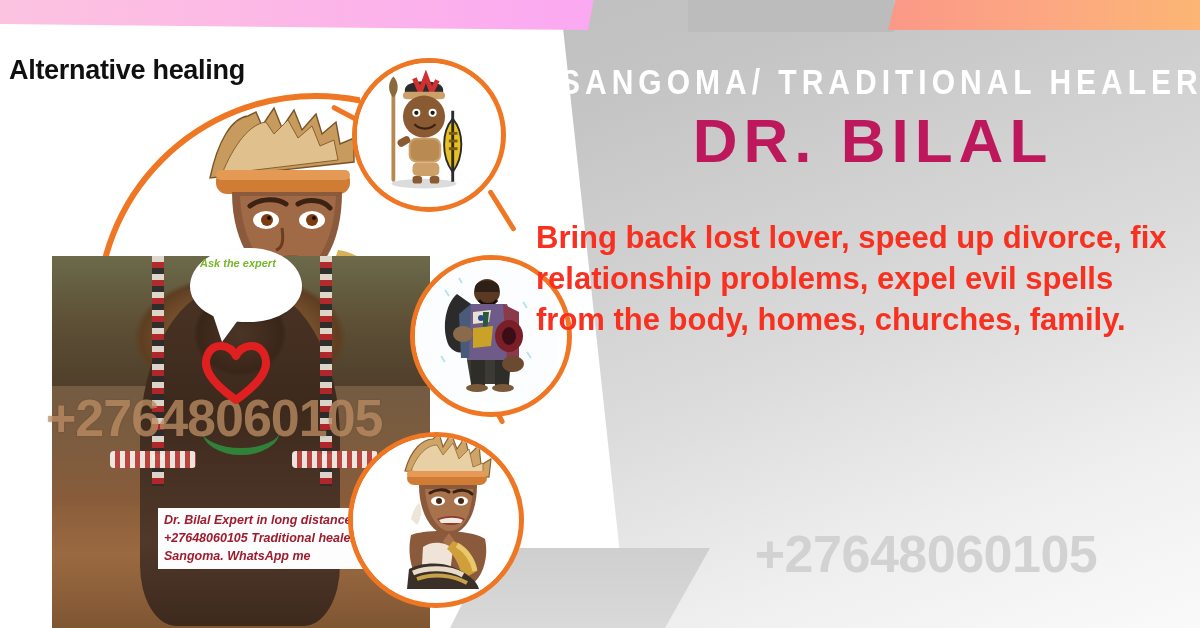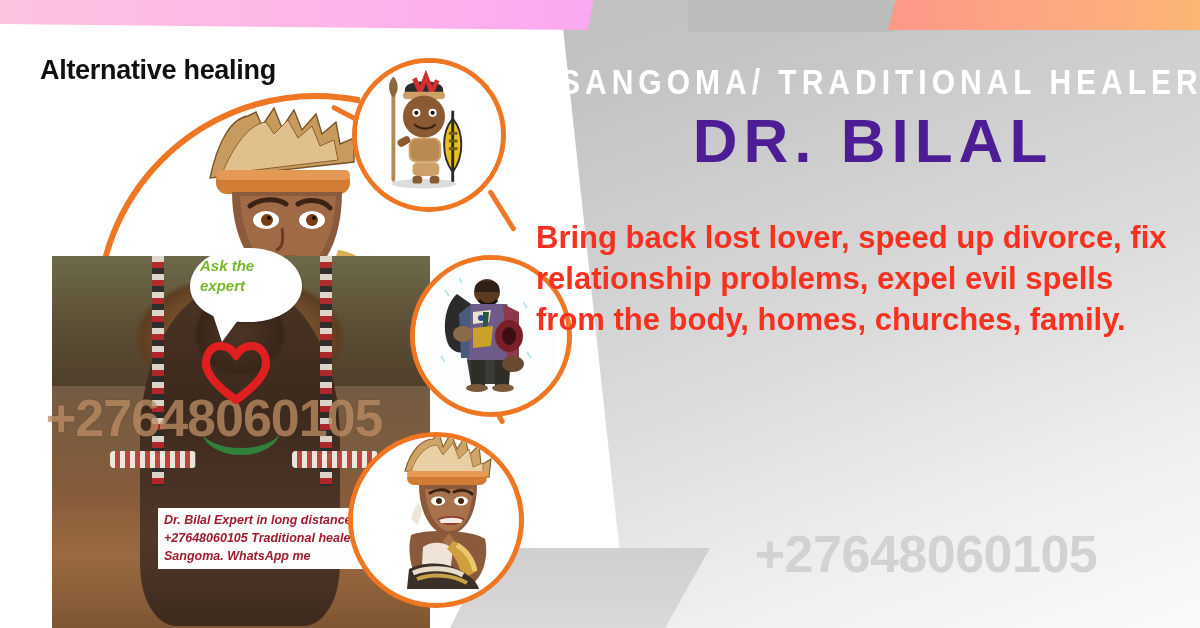--- a/index.html
+++ b/index.html
@@ -32,21 +32,21 @@
     background:linear-gradient(90deg,#fb9887 0%,#fca683 45%,#fcb673 100%);
     clip-path:polygon(8px 0px, 320px 0px, 320px 32px, 0px 32px);
   }
   .bar-gray-top{
     position:absolute;left:688px;top:-2px;width:206px;height:34px;
     background:#bcbcbc;
   }
 
   
   .alt-heading{
-    position:absolute;left:40px;top:55px;
+    position:absolute;left:9px;top:55px;
     font-size:27px;font-weight:bold;color:#101010;
     letter-spacing:-.3px;white-space:nowrap;
   }
 
   .big-arc{
     position:absolute;left:95px;top:93px;width:430px;height:430px;
     border:6px solid #ef7622;border-radius:50%;
     background:transparent;
     clip-path:polygon(0% 0%, 60% 0%, 60% 30%, 30% 100%, 0% 100%);
   }
@@ -124,21 +124,21 @@
     background:#ffffff;border-radius:46% 46% 46% 46%/52% 52% 48% 48%;
     box-shadow:0 1px 2px rgba(0,0,0,.15);
   }
   .bubble-tail{
     position:absolute;left:212px;top:312px;width:0;height:0;
     border-left:10px solid transparent;border-right:22px solid transparent;
     border-top:30px solid #ffffff;
   }
   .bubble-text{
     position:absolute;left:200px;top:256px;width:96px;
-    font-size:15px;font-weight:bold;font-style:italic;color:#76b82a;
+    font-size:11px;font-weight:bold;font-style:italic;color:#76b82a;
     line-height:1.35;text-align:left;
   }
 
   .caption{
     position:absolute;left:158px;top:508px;width:246px;
     background:#fdfdfd;padding:4px 6px;
     font-size:12.5px;font-weight:bold;font-style:italic;
     color:#9e1c2e;line-height:1.42;
     overflow:hidden;white-space:normal;
   }
@@ -162,21 +162,21 @@
   .kicker{
     position:absolute;left:560px;top:62px;width:626px;
     text-align:center;color:#ffffff;
     font-size:30px;font-weight:bold;letter-spacing:5px;
     font-family:"Liberation Sans Narrow","Liberation Sans",sans-serif;
     transform:scaleY(1.18);transform-origin:center top;
     white-space:nowrap;
   }
   .name{
     position:absolute;left:560px;top:105px;width:626px;
-    text-align:center;color:#4c1d95;
+    text-align:center;color:#be185d;
     font-size:62px;font-weight:bold;letter-spacing:6px;
     white-space:nowrap;
   }
   .services{
     position:absolute;left:536px;top:218px;width:648px;
     color:#f83020;
     font-size:31px;font-weight:bold;line-height:1.32;
   }
   .prayers{
     position:absolute;left:614px;top:442px;width:572px;

